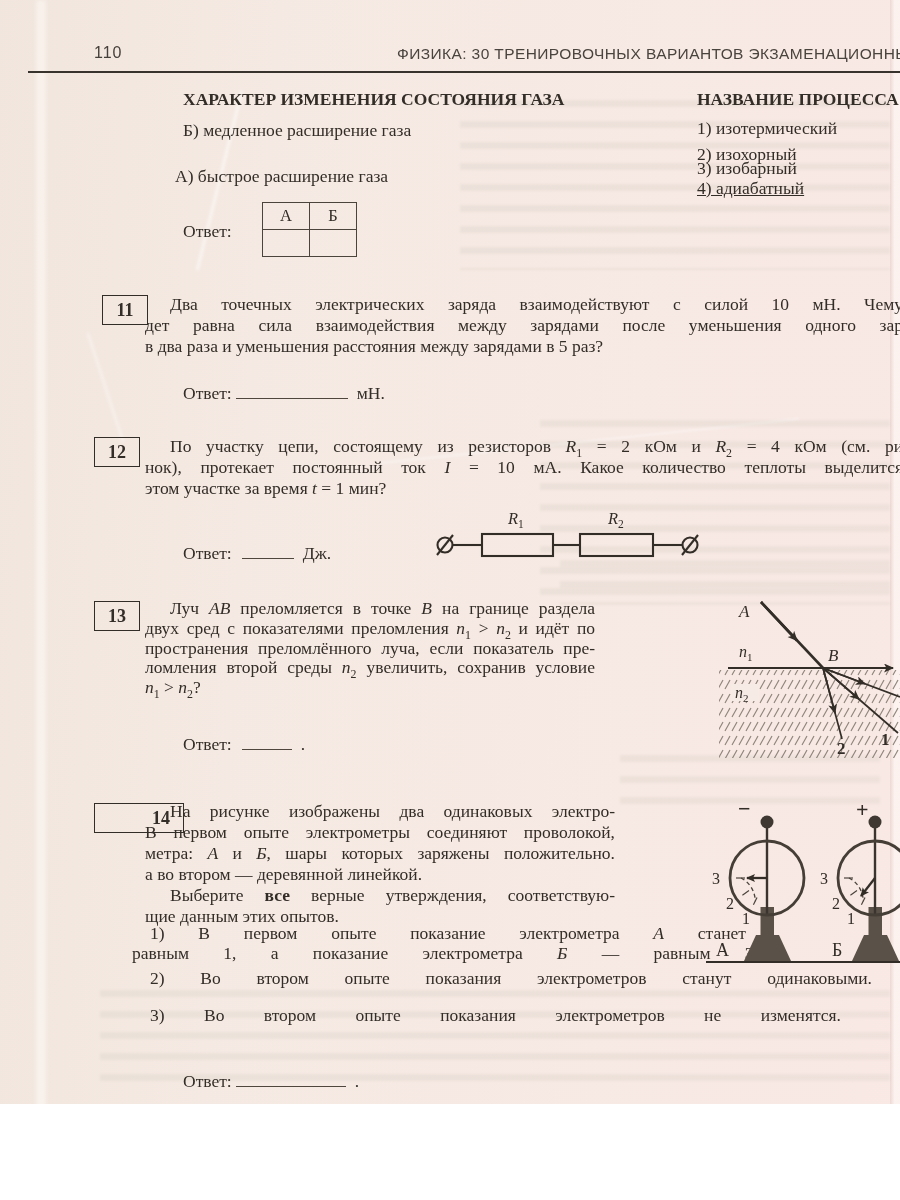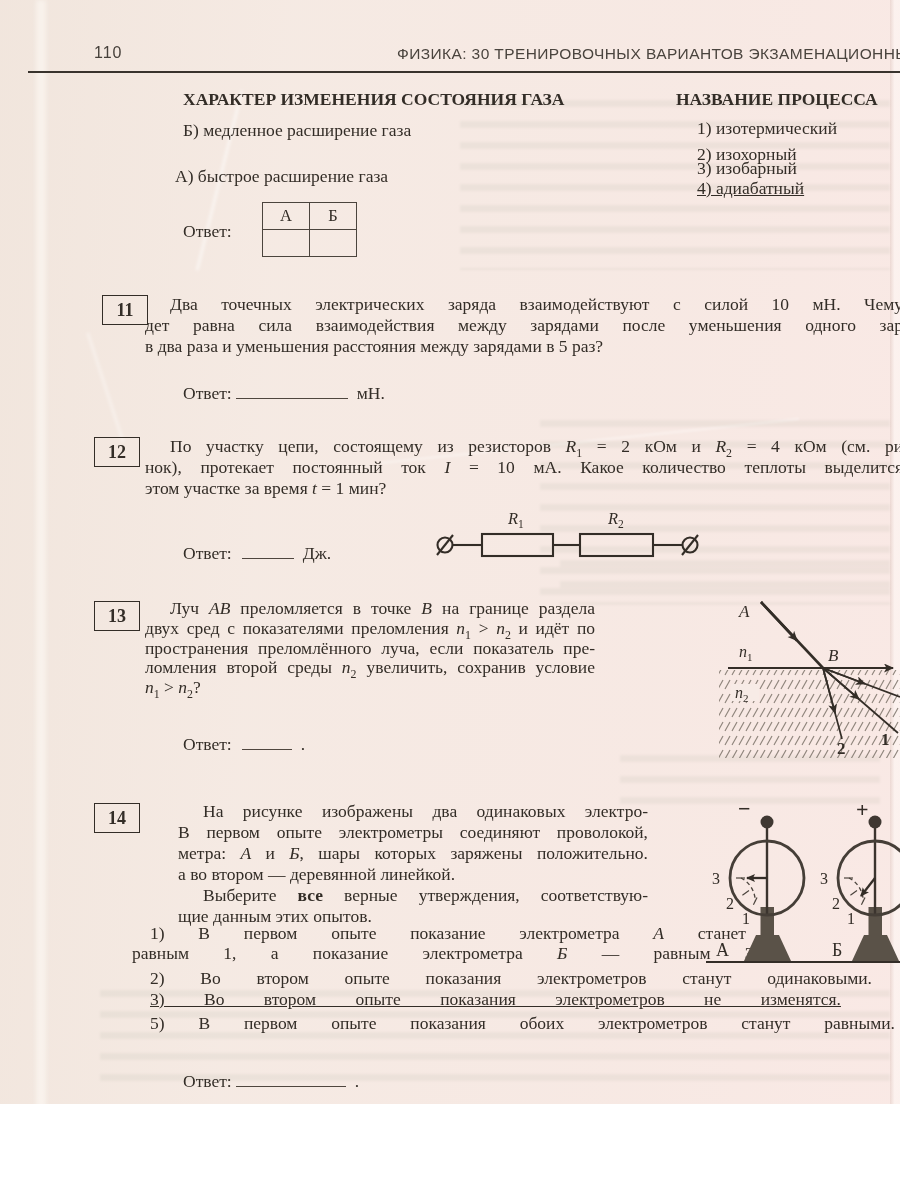--- a/index.html
+++ b/index.html
@@ -47,21 +47,21 @@
   <div class="bleed" style="left:540px;top:420px;width:350px;height:180px;"></div>
   <div class="bleed" style="left:560px;top:560px;width:330px;height:45px;"></div>
   <div class="bleed" style="left:620px;top:755px;width:260px;height:50px;"></div>
   <div class="bleed" style="left:100px;top:990px;width:790px;height:95px;"></div>
 
   <div class="abs sans" style="left:94px;top:44px;font-size:16px;letter-spacing:1px;color:#46403a;">110</div>
   <div class="abs sans nw" style="left:397px;top:45px;font-size:15.5px;letter-spacing:.4px;color:#4a443e;">ФИЗИКА: 30 ТРЕНИРОВОЧНЫХ ВАРИАНТОВ ЭКЗАМЕНАЦИОННЫХ РАБОТ</div>
   <div class="abs hrule" style="left:28px;top:71px;width:872px;"></div>
 
   <div class="abs t bold" style="left:183px;top:89px;">ХАРАКТЕР ИЗМЕНЕНИЯ СОСТОЯНИЯ ГАЗА</div>
-  <div class="abs t bold nw" style="left:676px;top:89px;">НАЗВАНИЕ ПРОЦЕССА</div>
+  <div class="abs t bold nw" style="left:697px;top:89px;">НАЗВАНИЕ ПРОЦЕССА</div>
   <div class="abs t" style="left:175px;top:118px;margin-top:48px;">А) быстрое расширение газа</div>
   <div class="abs t" style="left:183px;top:120px;">Б) медленное расширение газа</div>
   <div class="abs t" style="left:697px;top:118px;">1) изотермический</div>
   <div class="abs t" style="left:697px;top:144px;">2) изохорный</div>
   <div class="abs t" style="left:697px;top:158px;text-align:center;">3) изобарный</div>
   <div class="abs t" style="left:697px;top:178px;text-decoration:underline;">4) адиабатный</div>
   <div class="abs t" style="left:183px;top:221px;">Ответ:</div>
   <table class="abs ans" style="left:262px;top:202px;">
     <tbody>
         <tr>
@@ -145,36 +145,35 @@
     <line x1="120" y1="75" x2="132" y2="120" stroke="#332d27" stroke-width="1.7" marker-end="url(#m13)"></line>
     <text x="36" y="24" font-size="17" font-style="italic">A</text>
     <text x="125" y="68" font-size="17" font-style="italic">B</text>
     <text x="36" y="64" font-size="16"><tspan font-style="italic">n</tspan><tspan dy="4" font-size="11">1</tspan></text>
     <rect x="28" y="91" width="28" height="17" fill="#f7ebe6"></rect>
     <text x="32" y="105" font-size="16"><tspan font-style="italic">n</tspan><tspan dy="4" font-size="11">2</tspan></text>
     <text x="178" y="152" font-size="17" font-weight="bold">1</text>
     <text x="134" y="161" font-size="17" font-weight="bold">2</text>
   </svg>
 
-  <div class="abs numbox" style="left:94px;top:803px;">14</div>
-  <div class="abs t" style="left:145px;top:801px;width:470px;line-height:21px;margin-left:33px;">
+  <div class="abs numbox" style="left:94px;top:803px;padding-left:44px;">14</div>
+  <div class="abs t" style="left:145px;top:801px;width:470px;line-height:21px;">
     <div class="line ind">На рисунке изображены два одинаковых электро-</div>
     <div class="line">В первом опыте электрометры соединяют проволокой,</div>
     <div class="line">метра: <i>А</i> и <i>Б</i>, шары которых заряжены положительно.</div>
     <div class="line short">а во втором — деревянной линейкой.</div>
     <div class="line ind">Выберите <b>все</b> верные утверждения, соответствую-</div>
     <div class="line short">щие данным этих опытов.</div>
   </div>
 
   <div class="abs t" style="left:132px;top:923px;width:770px;line-height:20px;">
     <div class="line" style="width:614px;text-indent:18px;">1) В первом опыте показание электрометра <i>А</i> станет</div>
     <div class="line" style="width:626px;">равным 1, а показание электрометра <i>Б</i> — равным 3.</div>
     <div class="line" style="width:740px;text-indent:18px;margin-top:4.5px;">2) Во втором опыте показания электрометров станут одинаковыми.</div>
-    <div class="line" style="width:709px;text-indent:18px;margin-top:1px;text-decoration:underline;">3) Во втором опыте показания электрометров не изменятся.</div>
-    <div class="line" style="width:763px;text-indent:18px;margin-top:4.5px;">5) В первом опыте показания обоих электрометров станут равными.</div>
+    <div class="line" style="width:709px;text-indent:18px;margin-top:17px;">3) Во втором опыте показания электрометров не изменятся.</div>
   </div>
 
   <div class="abs t nw" style="left:183px;top:1071px;">
     <span>Ответ:</span><span class="blank" style="width:110px;"></span><span class="unit">.</span>
   </div>
 
   <svg class="abs" style="left:700px;top:795px;" width="200" height="175" viewBox="0 0 200 175">
     <defs>
       <marker id="m14" markerWidth="10" markerHeight="9" refX="8" refY="4" orient="auto" markerUnits="userSpaceOnUse">
         <path d="M0,0 L9,4 L0,8 L2,4 z" fill="#332d27"></path>

